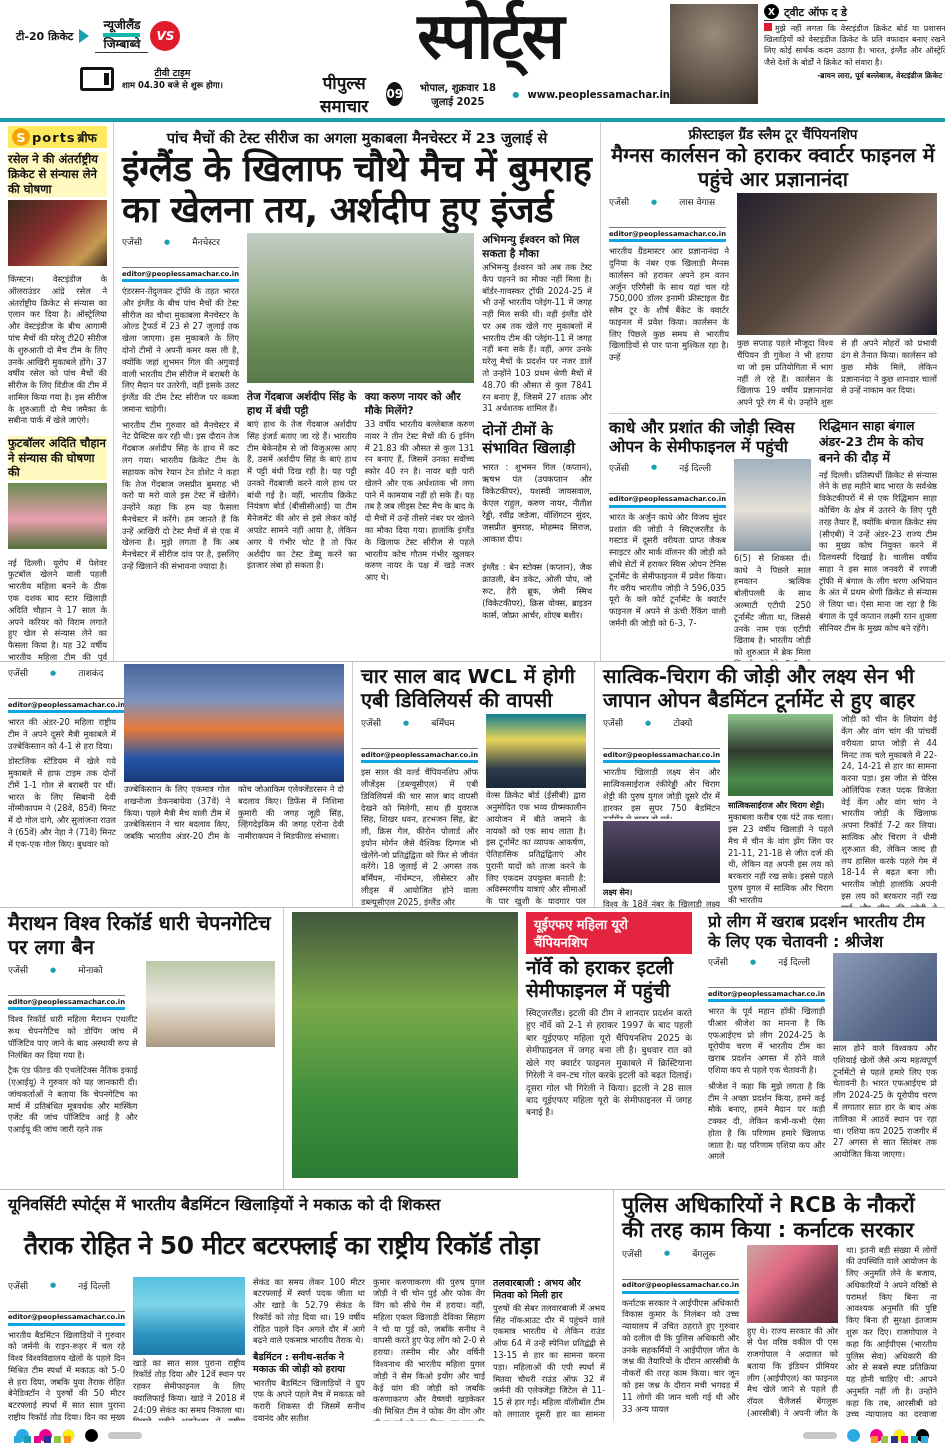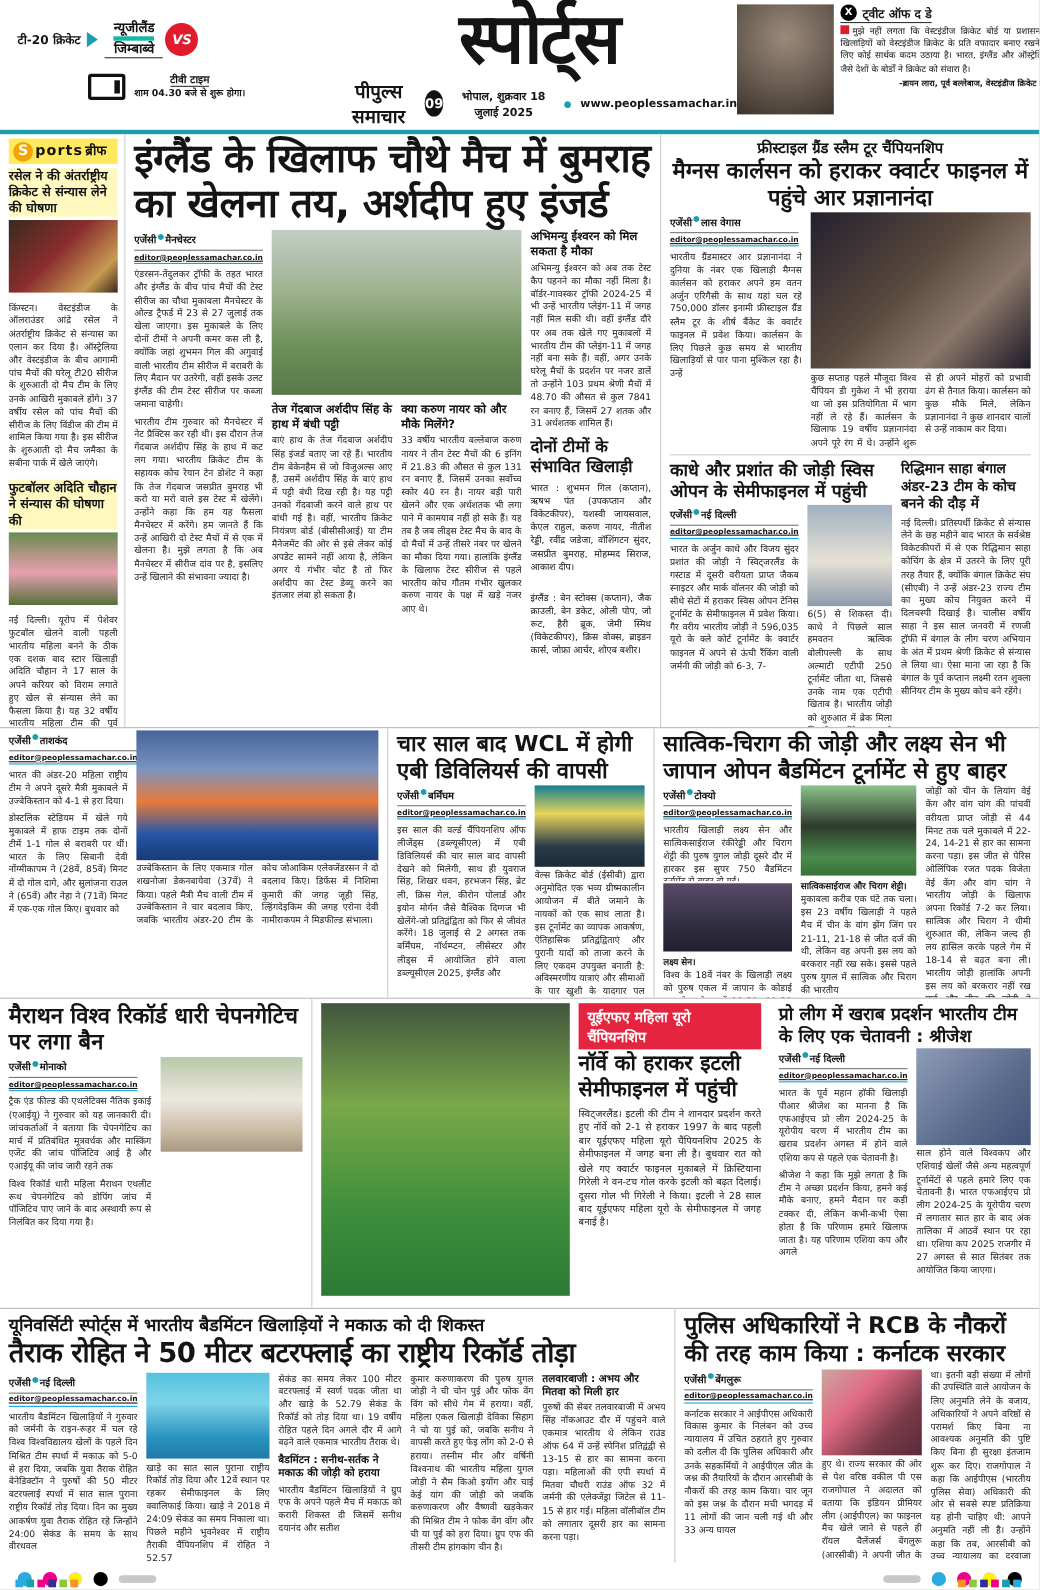--- a/index.html
+++ b/index.html
@@ -45,23 +45,23 @@
 
   
   .h-xl{font-size:36px;font-weight:800;line-height:1.14;letter-spacing:-0.5px;}
   .h-lg{font-size:20px;font-weight:800;line-height:1.18;}
   .h-md{font-size:16px;font-weight:800;line-height:1.22;}
   .h-sm{font-size:12.5px;font-weight:800;line-height:1.3;}
   .kick{font-size:14.5px;font-weight:800;text-align:center;padding:3px 0 1px;}
   .bd{font-size:8.3px;line-height:1.42;text-align:justify;color:#1d1d1d;overflow:hidden;}
   .bd p{margin:0 0 4px;}
   .sub{font-size:10.5px;font-weight:800;line-height:1.28;margin:4px 0 2px;}
-  .by{font-size:9px;font-weight:700;display:flex;gap:1px;align-items:flex-start;padding:2px 0;}
+  .by{font-size:9px;font-weight:400;display:flex;gap:22px;align-items:center;padding:2px 0;}
   .bdot{color:#1b9fae;font-size:7px;}
-  .email{font-size:6.8px;font-weight:700;border-top:1px solid #777;border-bottom:1px solid #0ea5e9;padding:1.5px 0;margin:1px 0 4px;width:fit-content;text-decoration:underline;}
+  .email{font-size:6.8px;font-weight:700;border-top:1px solid #777;border-bottom:3px solid #0ea5e9;padding:1.5px 0;margin:17px 0 4px;width:fit-content;}
   .photo{background:#bbb;width:100%;}
   .cap{font-size:8px;font-weight:800;padding:2px 0;}
 
   
   .band-top{display:grid;grid-template-columns:114px 486px 1fr;height:540px;overflow:hidden;border-bottom:1px solid #bbb;}
   .brief{padding:4px 6px 0 8px;border-right:1px solid #ccc;overflow:hidden;}
   .brieflogo{display:flex;align-items:baseline;gap:2px;background:#ffe95e;padding:2px 4px;margin-bottom:4px;}
   .scirc{width:18px;height:18px;border-radius:50%;background:#f5a300;color:#fff;font-weight:800;font-size:13px;
          display:flex;align-items:center;justify-content:center;}
   .sports-rest{font-size:13px;font-weight:700;letter-spacing:1px;}
@@ -183,20 +183,21 @@
       </div>
       <h3>रसेल ने की अंतर्राष्ट्रीय क्रिकेट से संन्यास लेने की घोषणा</h3>
       <div class="photo" style="background:linear-gradient(135deg,#3a2a1e,#8a2d2d 45%,#c79a52 80%,#3a2a1a);"></div>
       <p class="bd" style="max-height:175px;">किंग्स्टन। वेस्टइंडीज के ऑलराउंडर आंद्रे रसेल ने अंतर्राष्ट्रीय क्रिकेट से संन्यास का एलान कर दिया है। ऑस्ट्रेलिया और वेस्टइंडीज के बीच आगामी पांच मैचों की घरेलू टी20 सीरीज के शुरुआती दो मैच टीम के लिए उनके आखिरी मुकाबले होंगे। 37 वर्षीय रसेल को पांच मैचों की सीरीज के लिए विंडीज की टीम में शामिल किया गया है। इस सीरीज के शुरुआती दो मैच जमैका के सबीना पार्क में खेले जाएंगे।</p>
       <h3>फुटबॉलर अदिति चौहान ने संन्यास की घोषणा की</h3>
       <div class="photo" style="background:linear-gradient(180deg,#6a8a50,#e8a0b0 55%,#55713b);"></div>
       <p class="bd" style="max-height:150px;">नई दिल्ली। यूरोप में पेशेवर फुटबॉल खेलने वाली पहली भारतीय महिला बनने के ठीक एक दशक बाद स्टार खिलाड़ी अदिति चौहान ने 17 साल के अपने करियर को विराम लगाते हुए खेल से संन्यास लेने का फैसला किया है। यह 32 वर्षीय भारतीय महिला टीम की पूर्व गोलकीपर अब मैदान के बाहर काम करना चाहती हैं और अगली पीढ़ी के लिए एक मजबूत रास्ता और माहौल बनाना चाहती हैं।</p>
     </div>
 
     <div class="lead">
+      <div class="kick">पांच मैचों की टेस्ट सीरीज का अगला मुकाबला मैनचेस्टर में 23 जुलाई से</div>
       <h1 class="h-xl" style="margin:0;">इंग्लैंड के खिलाफ चौथे मैच में बुमराह का खेलना तय, अर्शदीप हुए इंजर्ड</h1>
       <div class="lead-grid">
         <div class="lg-c1">
           <div class="by">
             <span>एजेंसी</span>
             <span class="bdot">●</span>
             <span>मैनचेस्टर</span>
           </div>
           <div class="email">editor@peoplessamachar.co.in</div>
           <div class="bd" style="max-height:380px;">
@@ -339,22 +340,22 @@
       <h2 class="h-lg" style="margin:2px 0 2px;">मैराथन विश्व रिकॉर्ड धारी चेपनगेटिच पर लगा बैन</h2>
       <div class="mar-grid">
         <div>
           <div class="by">
             <span>एजेंसी</span>
             <span class="bdot">●</span>
             <span>मोनाको</span>
           </div>
           <div class="email">editor@peoplessamachar.co.in</div>
           <div class="bd" style="max-height:190px;">
+            <p>विश्व रिकॉर्ड धारी महिला मैराथन एथलीट रूथ चेपनगेटिच को डोपिंग जांच में पॉजिटिव पाए जाने के बाद अस्थायी रूप से निलंबित कर दिया गया है।</p>
             <p>ट्रैक एंड फील्ड की एथलेटिक्स नैतिक इकाई (एआईयू) ने गुरुवार को यह जानकारी दी। जांचकर्ताओं ने बताया कि चेपनगेटिच का मार्च में प्रतिबंधित मूत्रवर्धक और मास्किंग एजेंट की जांच पॉजिटिव आई है और एआईयू की जांच जारी रहने तक</p>
-            <p>विश्व रिकॉर्ड धारी महिला मैराथन एथलीट रूथ चेपनगेटिच को डोपिंग जांच में पॉजिटिव पाए जाने के बाद अस्थायी रूप से निलंबित कर दिया गया है।</p>
           </div>
         </div>
         <div>
           <div class="mar-photo photo" style="background:linear-gradient(180deg,#b9c8a8 0%,#ece8e0 45%,#c8b8a0 80%,#a89884);"></div>
         </div>
       </div>
     </div>
     <div class="euro">
       <div class="euro-photo photo" style="background:linear-gradient(180deg,#41563e 0%,#7aa84a 35%,#3f8f3c 70%,#2c7a34);"></div>
       <div class="euro-right">
@@ -382,21 +383,21 @@
           <div class="sree-photo photo" style="background:linear-gradient(135deg,#8d9cb8,#5a6a8a 60%,#42527a);"></div>
           <div class="bd" style="max-height:150px;">साल होने वाले विश्वकप और एशियाई खेलों जैसे अन्य महत्वपूर्ण टूर्नामेंटों से पहले हमारे लिए एक चेतावनी है। भारत एफआईएच प्रो लीग 2024-25 के यूरोपीय चरण में लगातार सात हार के बाद अंक तालिका में आठवें स्थान पर रहा था। एशिया कप 2025 राजगीर में 27 अगस्त से सात सितंबर तक आयोजित किया जाएगा।</div>
         </div>
       </div>
     </div>
   </div>
 
   <div class="band-bot">
     <div class="swim">
       <div class="swim-kick">यूनिवर्सिटी स्पोर्ट्स में भारतीय बैडमिंटन खिलाड़ियों ने मकाऊ को दी शिकस्त</div>
-      <h1 class="h-xl" style="margin:0;font-size:25px;">तैराक रोहित ने 50 मीटर बटरफ्लाई का राष्ट्रीय रिकॉर्ड तोड़ा</h1>
+      <h1 class="h-xl" style="margin:16px;font-size:25px;">तैराक रोहित ने 50 मीटर बटरफ्लाई का राष्ट्रीय रिकॉर्ड तोड़ा</h1>
       <div class="swim-grid">
         <div>
           <div class="by">
             <span>एजेंसी</span>
             <span class="bdot">●</span>
             <span>नई दिल्ली</span>
           </div>
           <div class="email">editor@peoplessamachar.co.in</div>
           <div class="bd" style="max-height:128px;">भारतीय बैडमिंटन खिलाड़ियों ने गुरुवार को जर्मनी के राइन-रूहर में चल रहे विश्व विश्वविद्यालय खेलों के पहले दिन मिश्रित टीम स्पर्धा में मकाऊ को 5-0 से हरा दिया, जबकि युवा तैराक रोहित बेनेडिक्टॉन ने पुरुषों की 50 मीटर बटरफ्लाई स्पर्धा में सात साल पुराना राष्ट्रीय रिकॉर्ड तोड़ दिया। दिन का मुख्य आकर्षण युवा तैराक रोहित रहे जिन्होंने 24:00 सेकंड के समय के साथ वीरधवल</div>
         </div>

